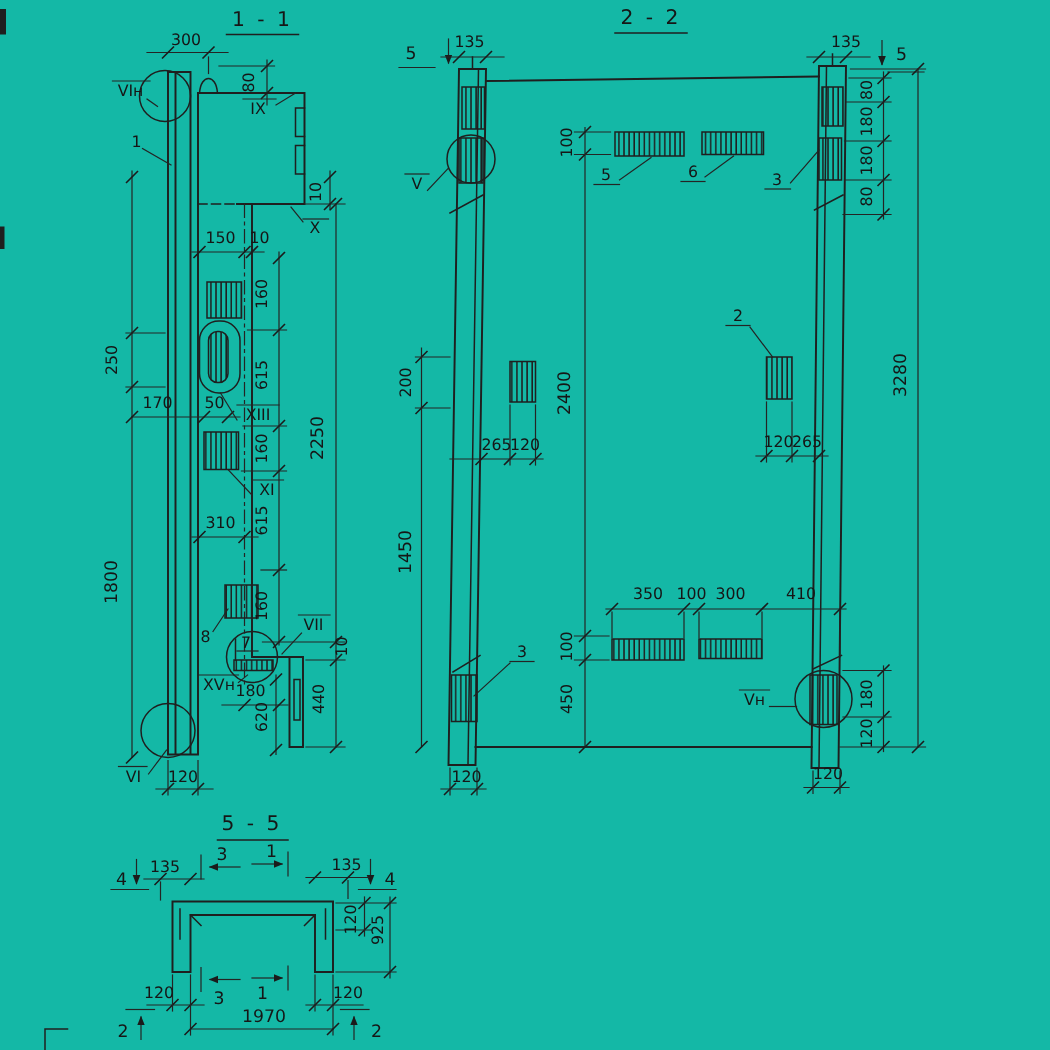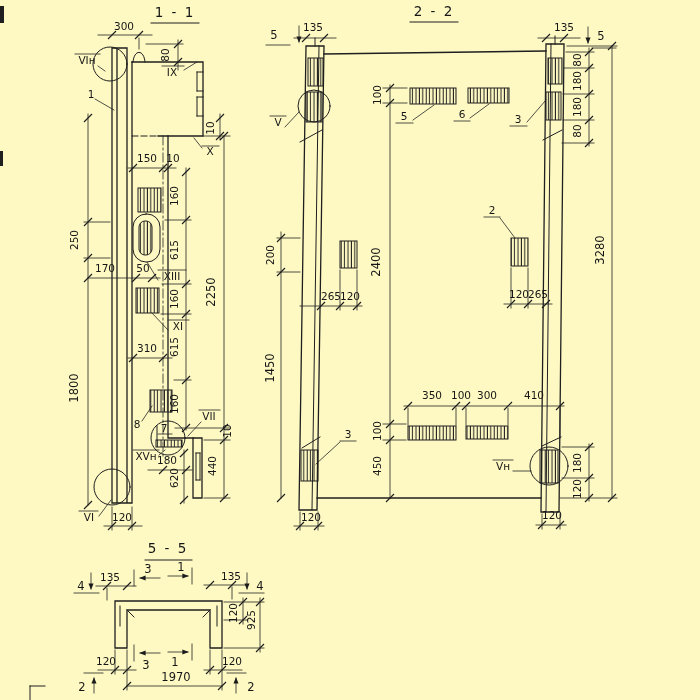--- a/index.html
+++ b/index.html
@@ -1,17 +1,17 @@
 <!DOCTYPE html>
 <html><head>
 <meta charset="utf-8">
 <style>
   html,body{margin:0;padding:0}
   body{background:#e9e8e4;font-family:"DejaVu Sans",sans-serif}
-  #page{width:700px;height:700px;background:#fef9c3;position:relative;overflow:hidden}
+  #page{width:700px;height:700px;background:#14b8a6;position:relative;overflow:hidden}
   svg{display:block}
   .ol{stroke:#1f1f1f;stroke-width:1.3;fill:none;stroke-linecap:square}
   .ol2{stroke:#1f1f1f;stroke-width:1;fill:none;stroke-linecap:square}
   .tl{stroke:#242424;stroke-width:0.8;fill:none;stroke-linecap:square}
   .dash{stroke-dasharray:6 3}
   .dashdot{stroke-dasharray:9 3 2 3}
   .plate{fill:url(#hv);stroke:#1f1f1f;stroke-width:1}
   .tk line{stroke:#1b1b1b;stroke-width:1.1}
   text{font-family:"DejaVu Sans",sans-serif;font-size:10.5px;fill:#161616;text-anchor:middle}
   .ttl{font-size:13.5px;letter-spacing:2px}

